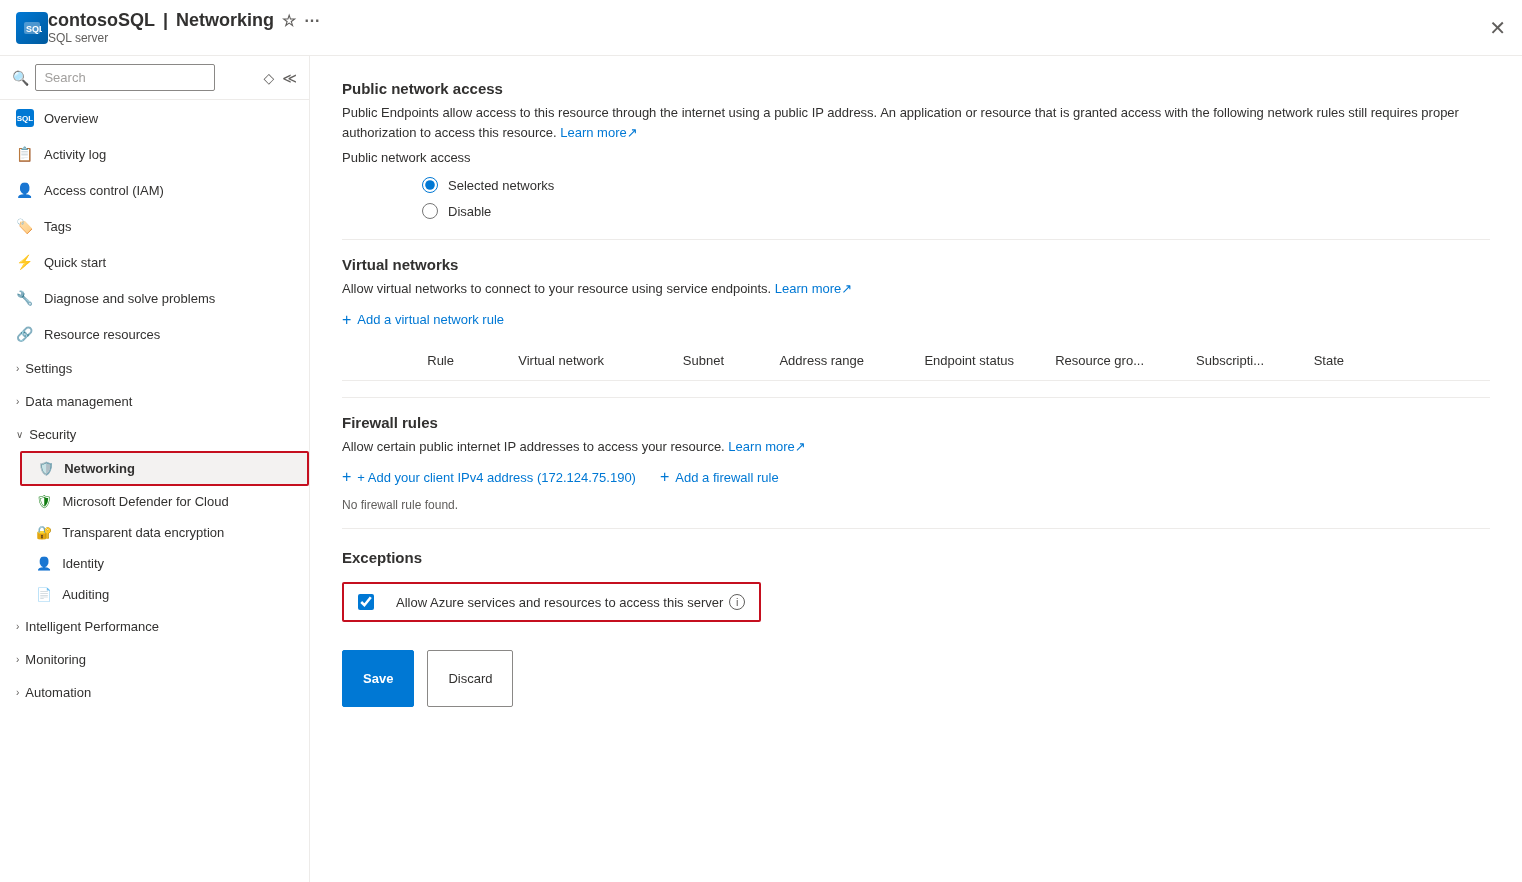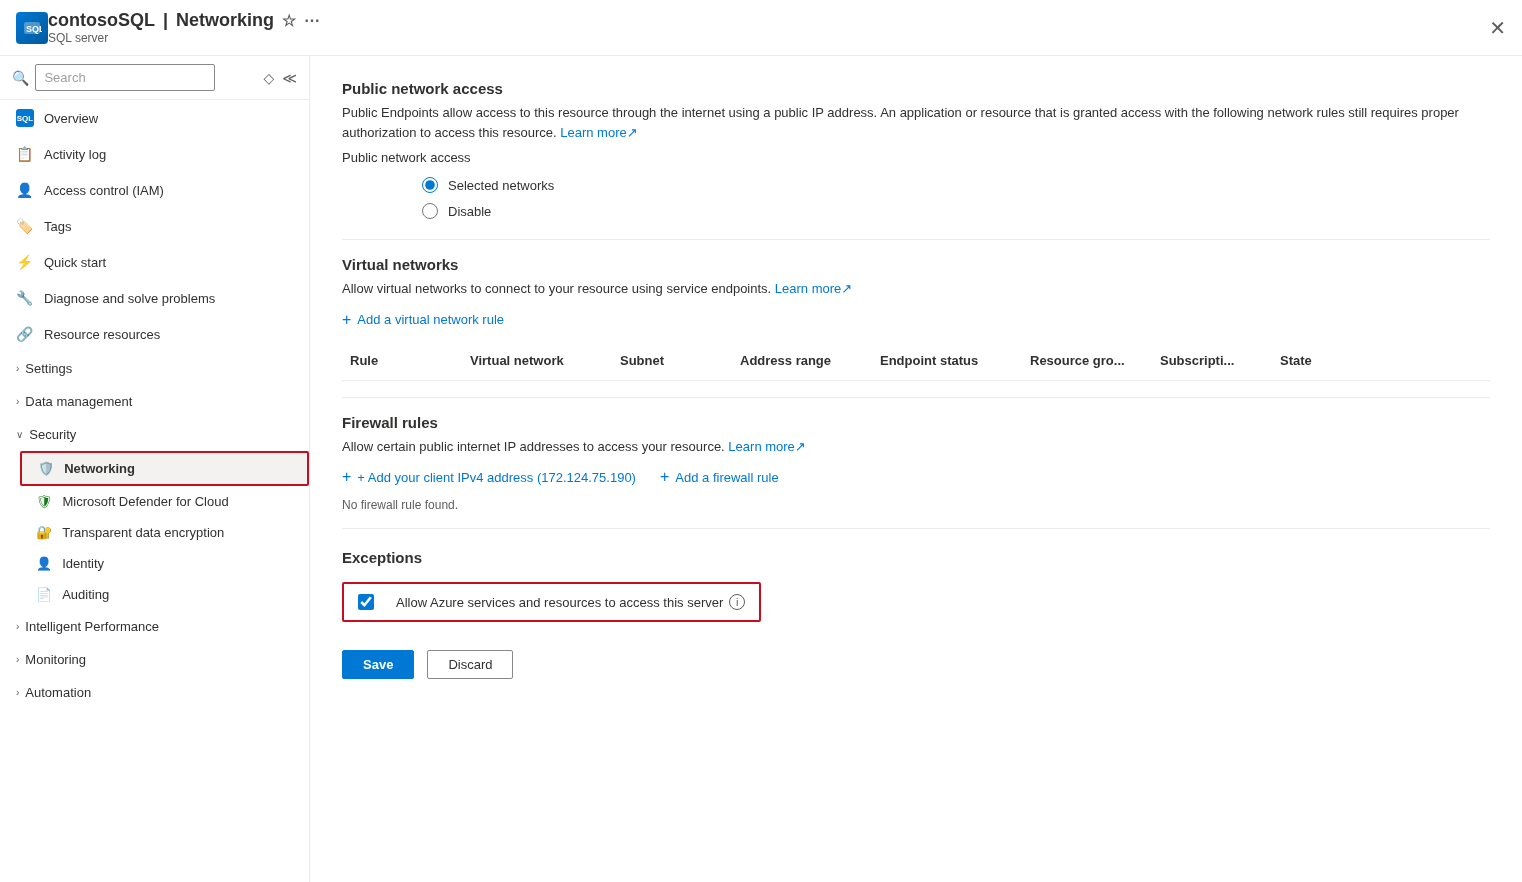--- a/index.html
+++ b/index.html
@@ -47,31 +47,31 @@
     .radio-option { display: flex; align-items: center; gap: 10px; cursor: pointer; }
     .radio-option input[type="radio"] { accent-color: #0078d4; width: 16px; height: 16px; cursor: pointer; }
     .radio-option label { font-size: 13px; color: #323130; cursor: pointer; }
 
     .divider { border: none; border-top: 1px solid #edebe9; margin: 16px 0; }
 
     .add-link { display: flex; align-items: center; gap: 6px; color: #0078d4; cursor: pointer; font-size: 13px; margin: 12px 0; text-decoration: none; }
     .add-link .plus { font-size: 16px; font-weight: 300; }
 
     .table-header { display: grid; grid-template-columns: 120px 150px 120px 140px 150px 130px 120px 80px; gap: 0; border-bottom: 1px solid #edebe9; padding: 8px 0; margin: 8px 0; }
-    .table-header-cell { font-size: 13px; font-weight: 700; color: #323130; padding: 4px 8px; }
+    .table-header-cell { font-size: 13px; font-weight: 400; color: #323130; padding: 4px 8px; text-align: right; }
 
     .exceptions-section { margin-top: 20px; }
     .checkbox-highlight { border: 2px solid #c50f1f; padding: 10px 14px; display: inline-flex; align-items: center; gap: 22px; border-radius: 2px; margin-top: 10px; }
     .checkbox-highlight input[type="checkbox"] { accent-color: #0078d4; width: 16px; height: 16px; cursor: pointer; }
     .checkbox-label { font-size: 13px; color: #323130; display: flex; align-items: center; gap: 6px; }
     .info-icon { display: inline-flex; align-items: center; justify-content: center; width: 16px; height: 16px; border: 1px solid #605e5c; border-radius: 50%; color: #605e5c; font-size: 11px; cursor: pointer; }
 
     .footer-actions { display: flex; gap: 13px; margin-top: 28px; }
     .btn-primary { background: #0078d4; color: #fff; border: 1px solid #0078d4; padding: 6px 20px; font-size: 13px; cursor: pointer; border-radius: 2px; font-weight: 600; }
-    .btn-secondary { background: #fff; color: #323130; border: 1px solid #8a8886; padding: 6px 20px; font-size: 13px; cursor: pointer; border-radius: 2px; }
+    .btn-secondary { background: #fff; color: #323130; border: 1px solid #8a8886; padding: 20px 20px; font-size: 13px; cursor: pointer; border-radius: 2px; }
 
     .no-rule-text { font-size: 12px; color: #605e5c; margin: 4px 0 8px 0; }
 
     
     .azure-sql-icon { width: 32px; height: 32px; background: linear-gradient(135deg, #0078d4, #005a9e); border-radius: 4px; display: flex; align-items: center; justify-content: center; }
     .azure-sql-icon svg { width: 20px; height: 20px; }
 
     .sidebar-icon-sql { background: #0078d4; border-radius: 3px; color: #fff; font-size: 9px; font-weight: 700; width: 18px; height: 18px; display: flex; align-items: center; justify-content: center; }
     .sidebar-icon-log { color: #0078d4; font-size: 14px; }
     .sidebar-icon-iam { color: #0078d4; font-size: 14px; }

